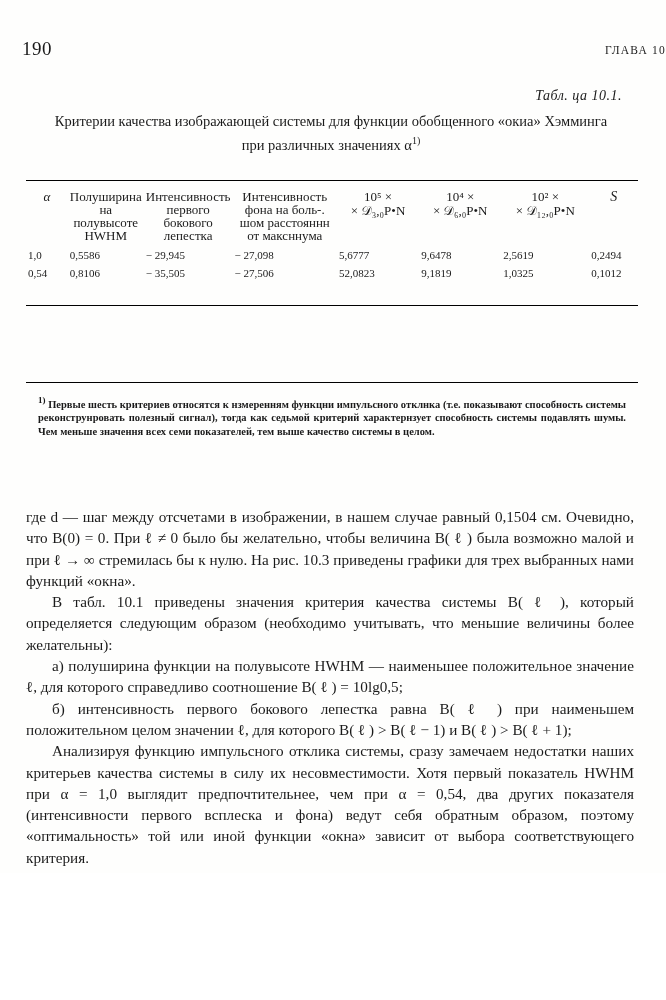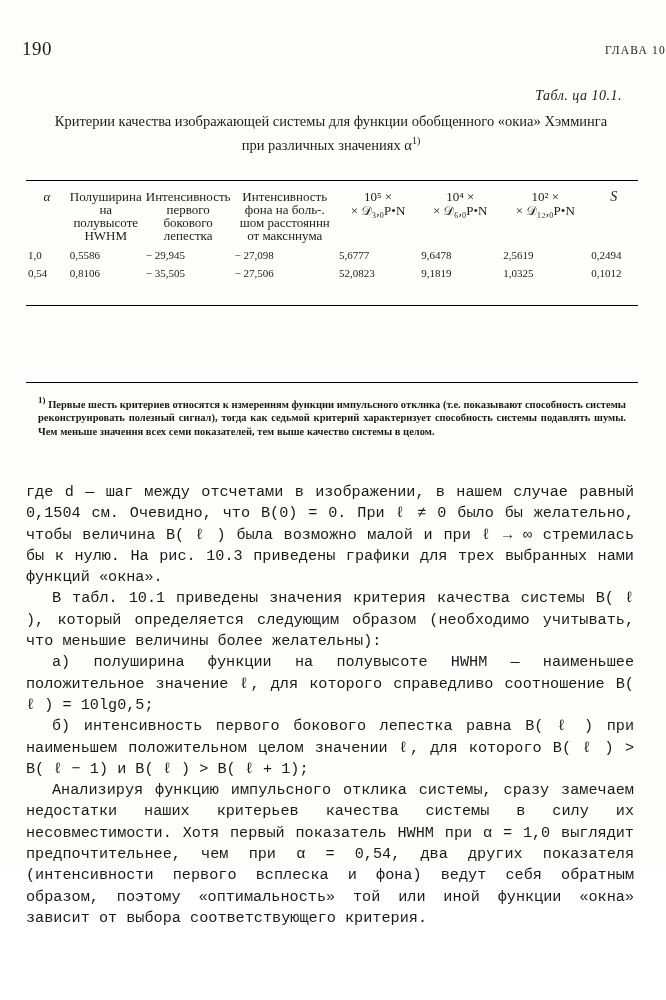--- a/index.html
+++ b/index.html
@@ -115,27 +115,26 @@
     font-size: 10.5px;
     line-height: 13.5px;
     text-align: justify;
     font-weight: bold;
   }
   .footnote .fn-mark { font-size: 9px; vertical-align: super; }
 
   .body-text {
     position: absolute;
     left: 26px;
-    top: 482px;
+    top: 506px;
     width: 608px;
     font-size: 15.2px;
     line-height: 21.3px;
     text-align: justify;
     text-justify: inter-word;
-    font-family: Liberation Mono, monospace;
   }
   .body-text p { margin: 0 0 0 0; text-indent: 26px; }
   .body-text p.noindent { text-indent: 0; }
 </style>
 </head>
 <body>
 
 <div class="page">
 
   <div class="header-row">

